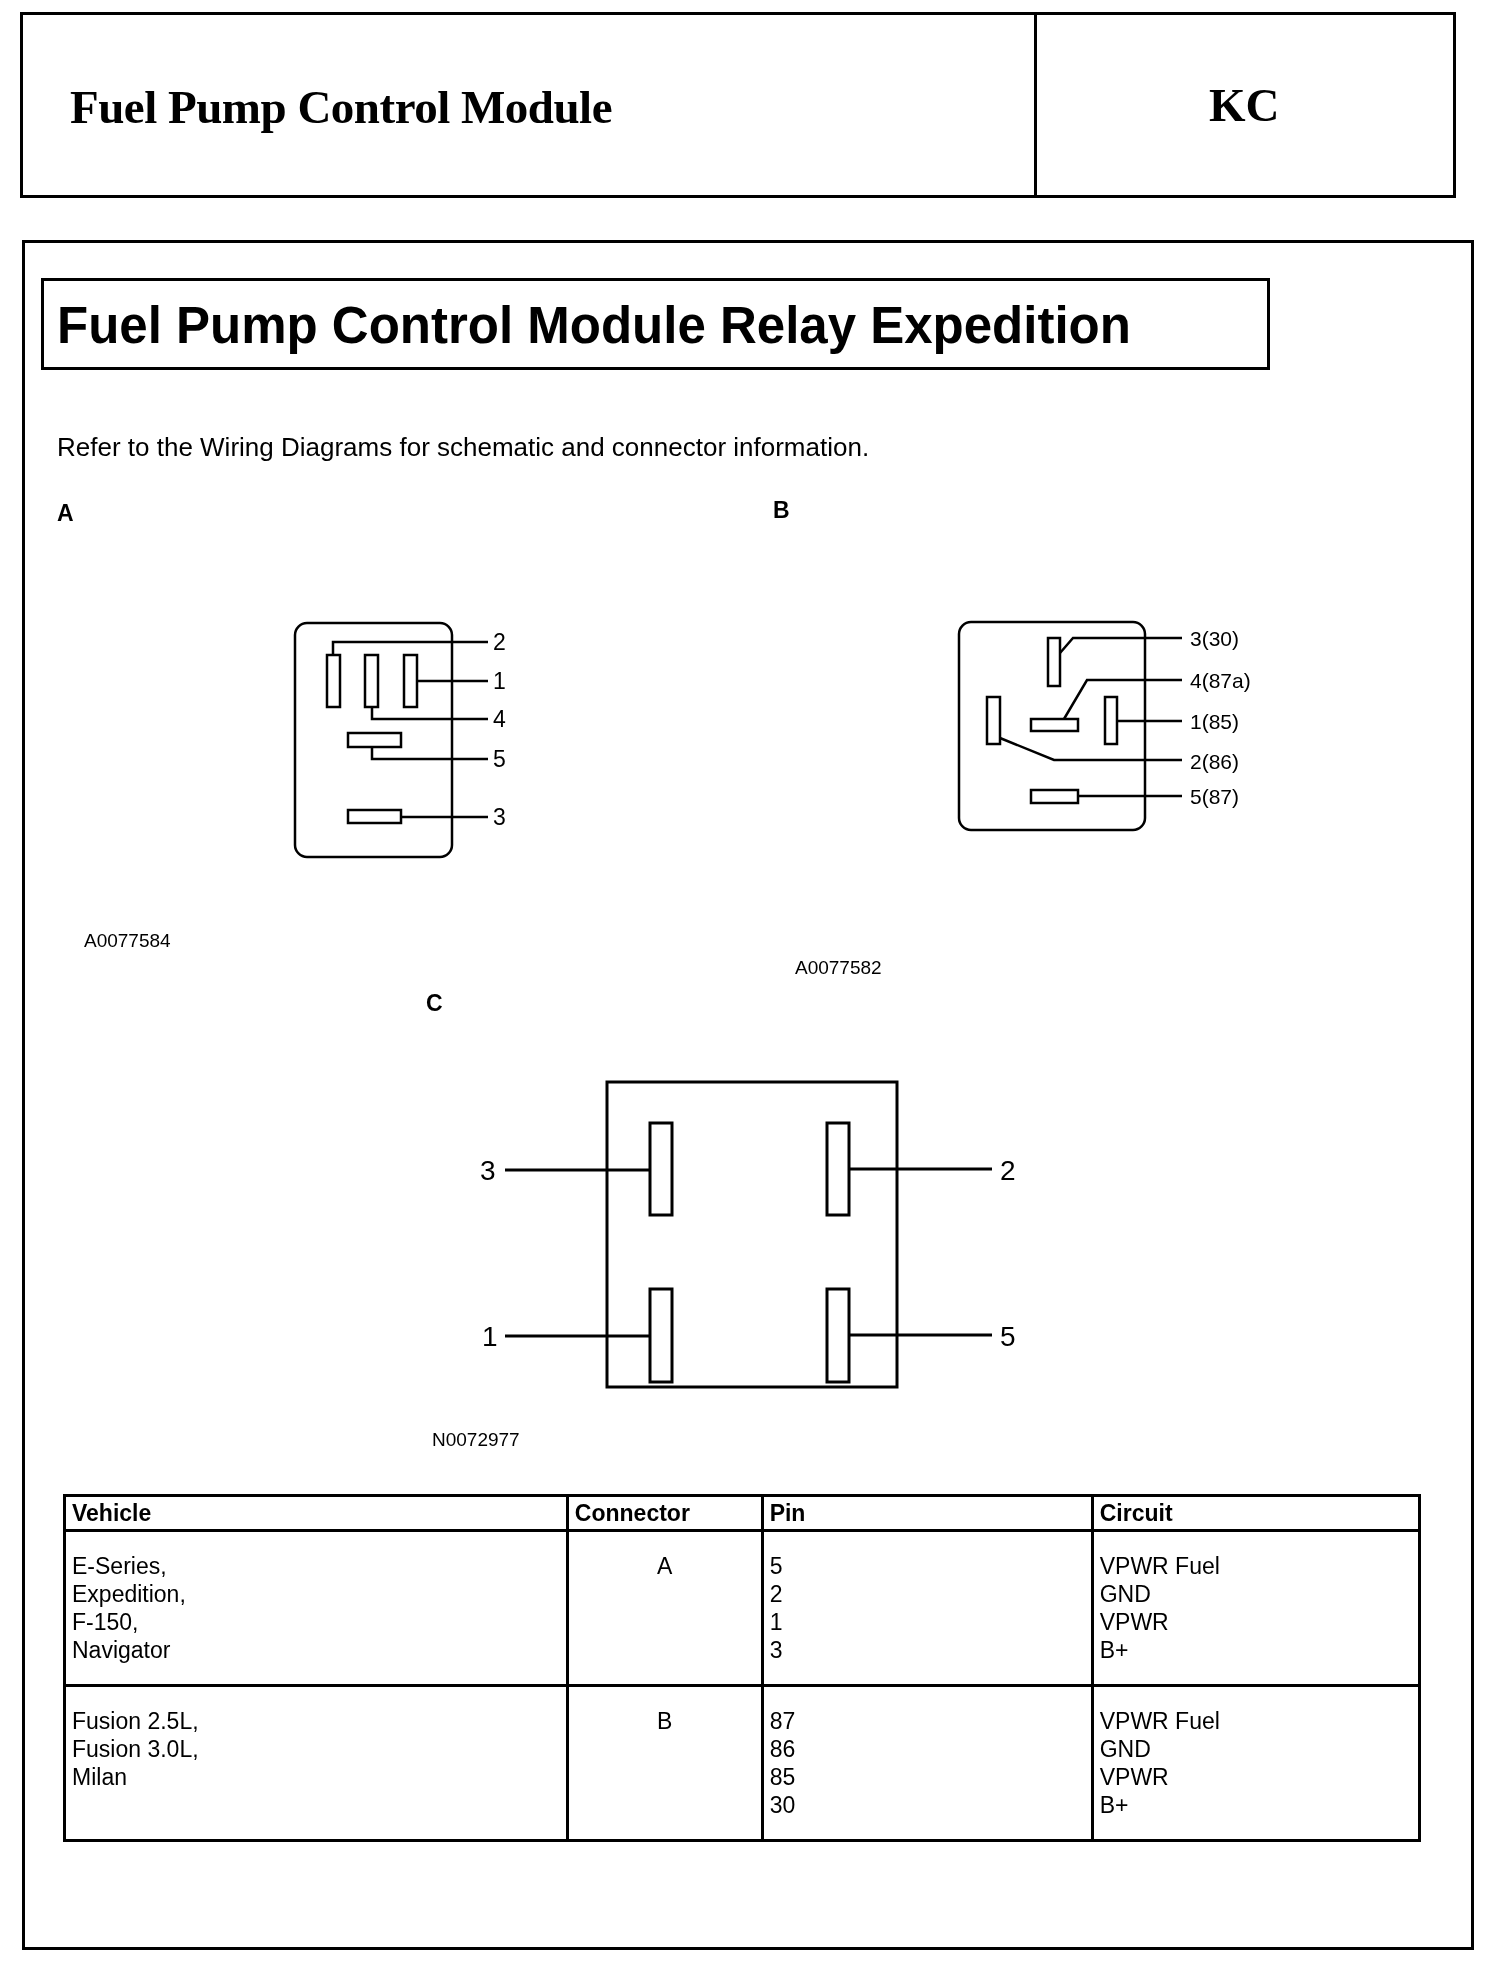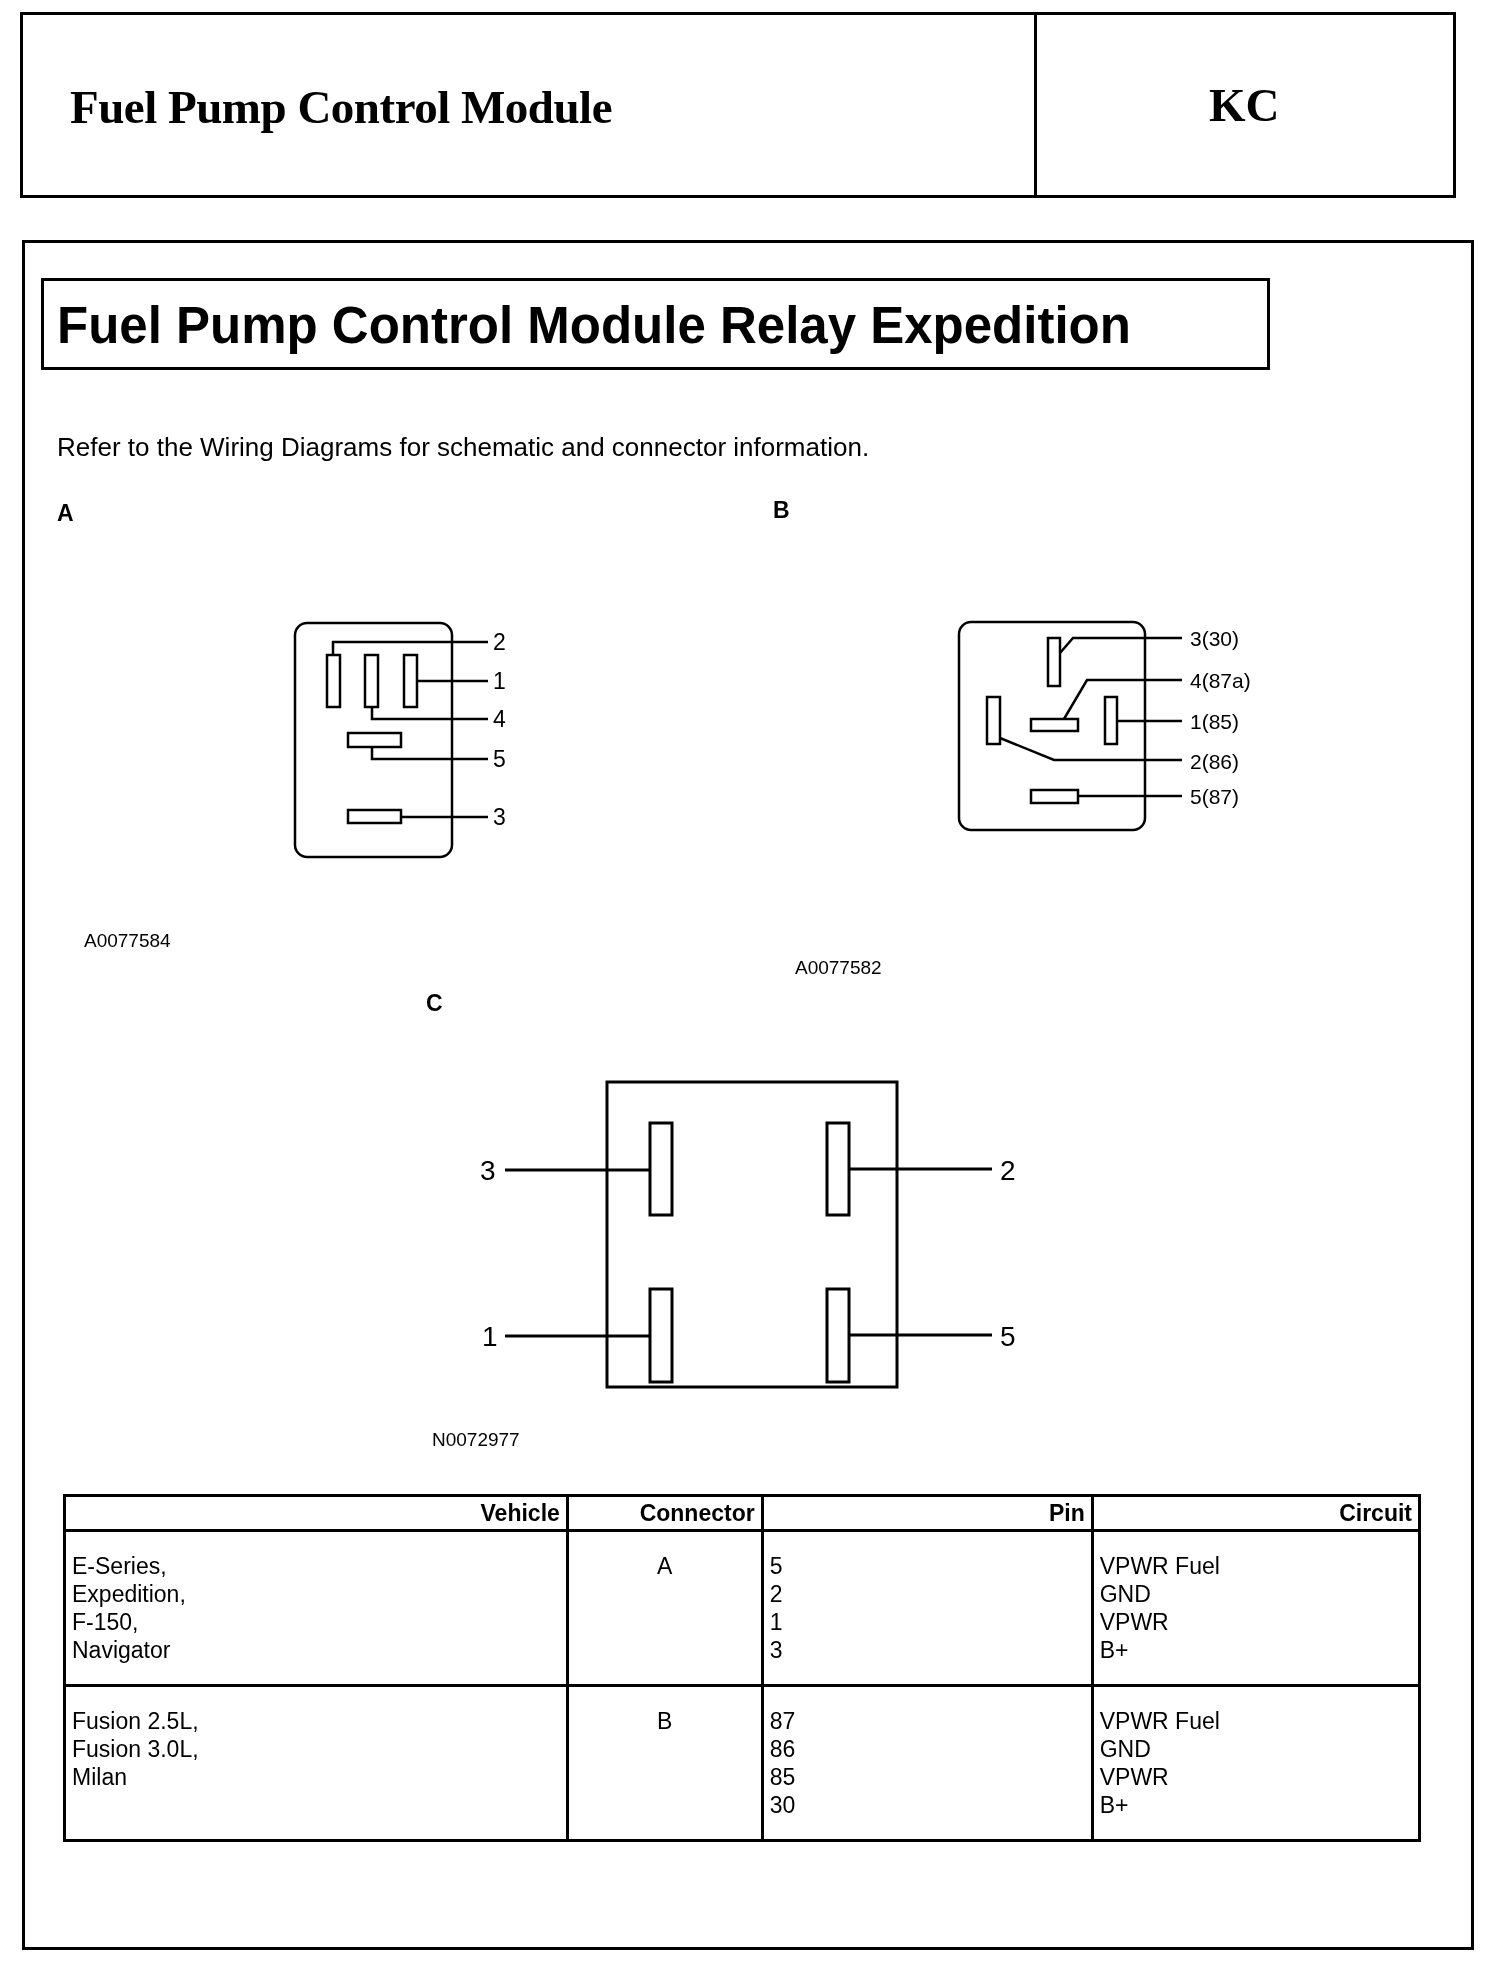--- a/index.html
+++ b/index.html
@@ -11,21 +11,21 @@
   .hdr-code { left:1209px; top:78px; font-family:"Liberation Serif", serif; font-weight:bold; font-size:47px; }
   .frame { left:22px; top:240px; width:1452px; height:1710px; border:3px solid #000; box-sizing:border-box; }
   .title-box { left:41px; top:278px; width:1229px; height:92px; border:3px solid #000; box-sizing:border-box; }
   .title { left:57px; top:296px; font-weight:bold; font-size:51px; white-space:nowrap; }
   .intro { left:57px; top:432px; font-size:26px; white-space:nowrap; }
   .lbl { font-weight:bold; font-size:23px; }
   .ref { font-size:19px; }
   svg text { font-family:"Liberation Sans", sans-serif; }
   table.spec { position:absolute; left:63px; top:1494px; width:1358px; border-collapse:collapse; font-size:23px; }
   table.spec th, table.spec td { border:3px solid #000; vertical-align:top; padding:20px 6px; line-height:28px; }
-  table.spec th { font-weight:bold; text-align:right; height:28px; padding:2px 6px; }
+  table.spec th { font-weight:bold; text-align:left; height:28px; padding:2px 6px; }
   table.spec td.c { text-align:center; }
   table.spec td .ln { display:block; }
 </style>
 </head>
 <body>
 
 <div class="abs hdr-box"></div>
 <div class="abs hdr-div"></div>
 <div class="abs hdr-title">Fuel Pump Control Module</div>
 <div class="abs hdr-code">KC</div>

